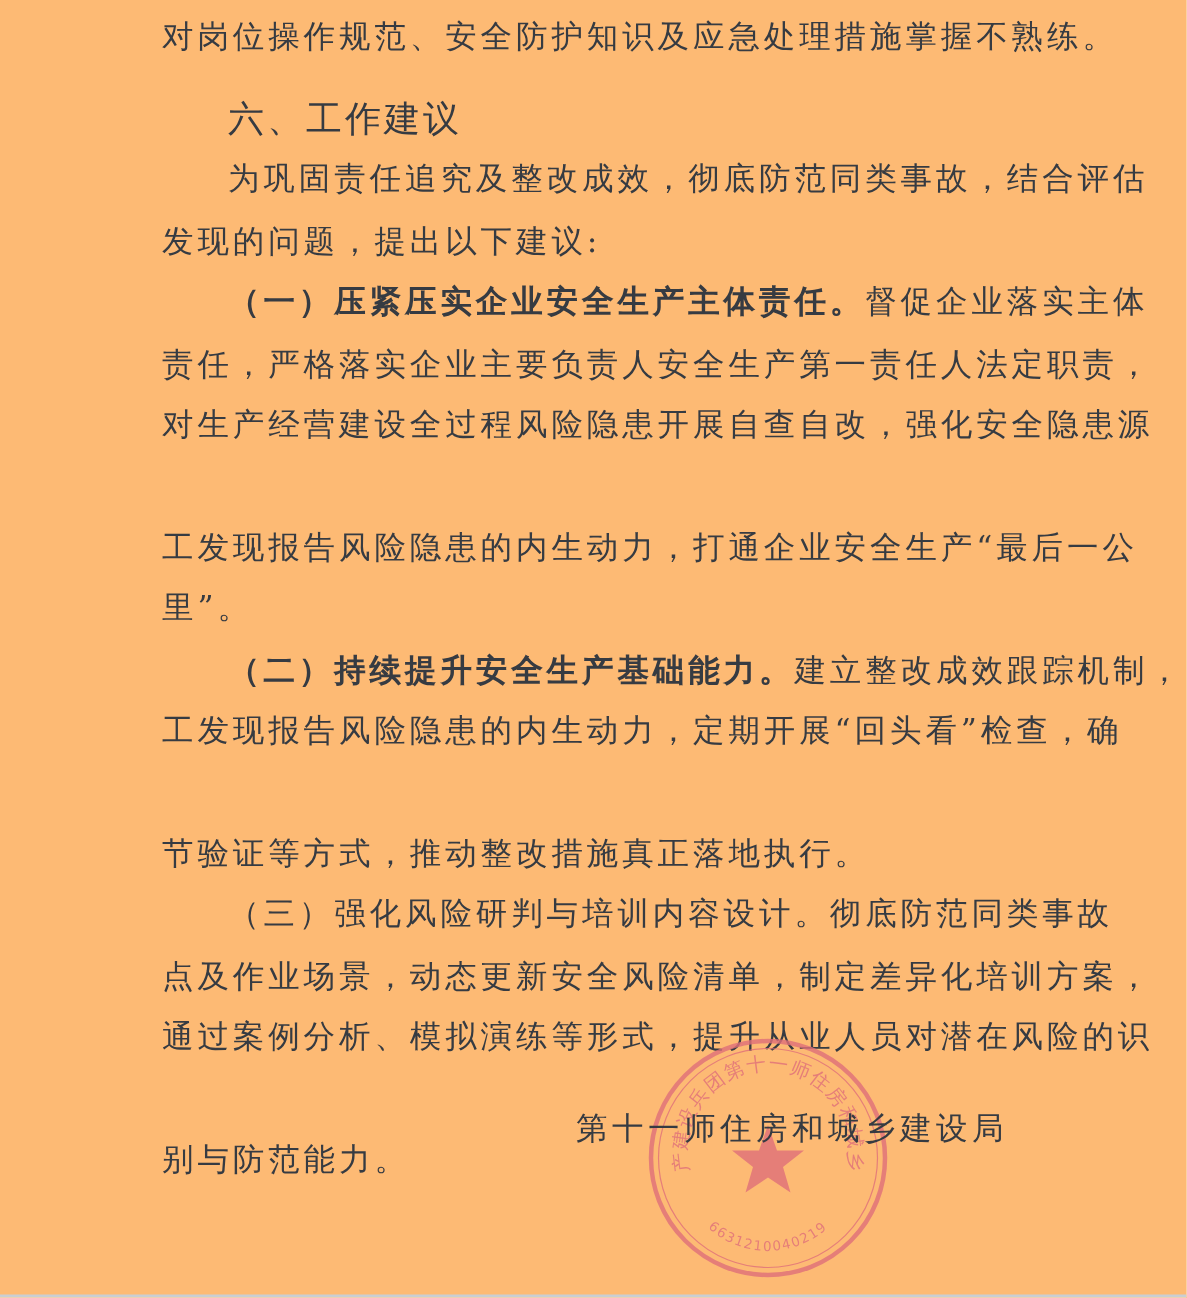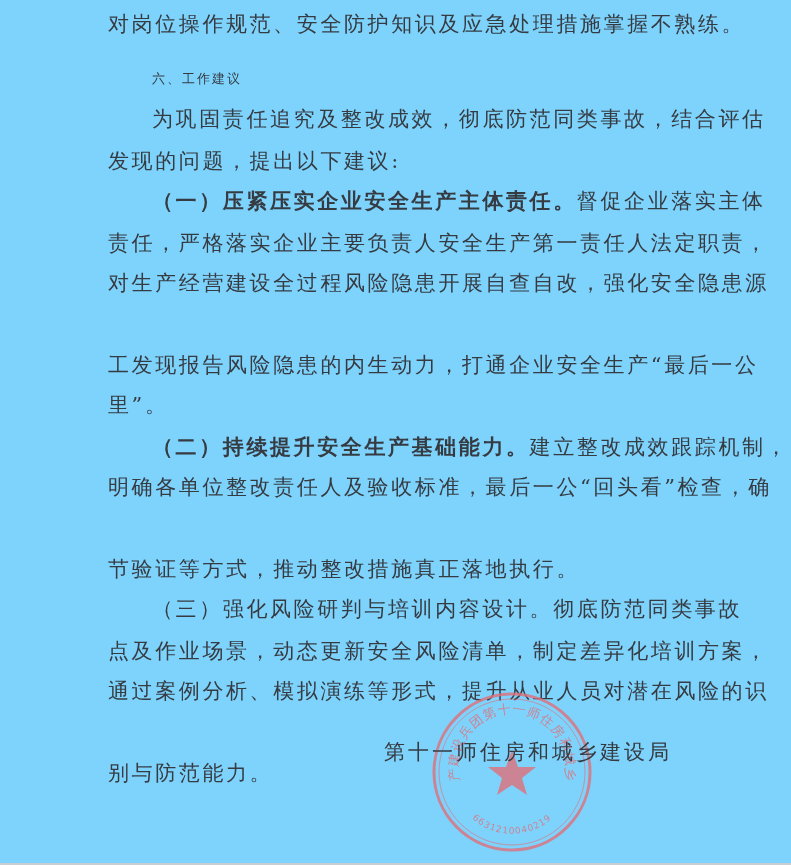--- a/index.html
+++ b/index.html
@@ -5,33 +5,33 @@
     html, body { margin: 0; padding: 0; }
     body {
       width: 791px; height: 865px;
       background: #f6f8fa;
       position: relative; overflow: hidden;
       font-family: "DejaVu Serif", "Liberation Serif", serif;
       color: #363b42;
     }
     .page {
       position: absolute; left: 0; top: 0; width: 791px; height: 863px;
-      background: #7dd3fc;
+      background: #fdba74;
       border-bottom: 2px solid #c9ced3;
     }
     .line {
       position: absolute;
       left: 108px;
       font-size: 21px;
       line-height: 30px;
       letter-spacing: 2.6px;
       white-space: nowrap;
     }
     .indent { left: 152px; }
-    .heading { font-family: "DejaVu Sans", "Liberation Sans", sans-serif; font-size: 13px; letter-spacing: 2px; }
+    .heading { font-family: "DejaVu Sans", "Liberation Sans", sans-serif; font-size: 24px; letter-spacing: 2px; }
     .bold { font-weight: bold; margin-top: 12px; }
     .sign { position: absolute; font-size: 21px; letter-spacing: 3px; white-space: nowrap; z-index: 2; }
     .seal {
       position: absolute; left: 430px; top: 690px; width: 164px; height: 164px;
       z-index: 1; opacity: 0.8;
     }
   </style>
 </head>
 <body>
 
@@ -42,21 +42,21 @@
   <div class="line indent" style="top:104px">为巩固责任追究及整改成效，彻底防范同类事故，结合评估</div>
   <div class="line" style="top:146px">发现的问题，提出以下建议:</div>
 
   <div class="line indent" style="top:186px"><span class="bold">（一）压紧压实企业安全生产主体责任。</span><span>督促企业落实主体</span></div>
   <div class="line" style="top:228px">责任，严格落实企业主要负责人安全生产第一责任人法定职责，</div>
   <div class="line" style="top:268px">对生产经营建设全过程风险隐患开展自查自改，强化安全隐患源</div>
   <div class="line" style="top:350px">工发现报告风险隐患的内生动力，打通企业安全生产“最后一公</div>
   <div class="line" style="top:390px">里”。</div>
 
   <div class="line indent" style="top:432px"><span class="bold">（二）持续提升安全生产基础能力。</span><span>建立整改成效跟踪机制，</span></div>
-  <div class="line" style="top:472px">明确各单位整改责任人及验收标准，最后一公“回头看”检查，确</div>
+  <div class="line" style="top:472px">工发现报告风险隐患的内生动力，定期开展“回头看”检查，确</div>
   <div class="line" style="top:554px">节验证等方式，推动整改措施真正落地执行。</div>
 
   <div class="line indent" style="top:594px">（三）强化风险研判与培训内容设计。彻底防范同类事故</div>
   <div class="line" style="top:636px">点及作业场景，动态更新安全风险清单，制定差异化培训方案，</div>
   <div class="line" style="top:676px">通过案例分析、模拟演练等形式，提升从业人员对潜在风险的识</div>
   <div class="line" style="top:758px">别与防范能力。</div>
 
   <svg class="seal" viewBox="0 0 164 164">
     <defs>
       <path id="sealArcTop" d="M 30 92 A 54 54 0 1 1 134 92"></path>

